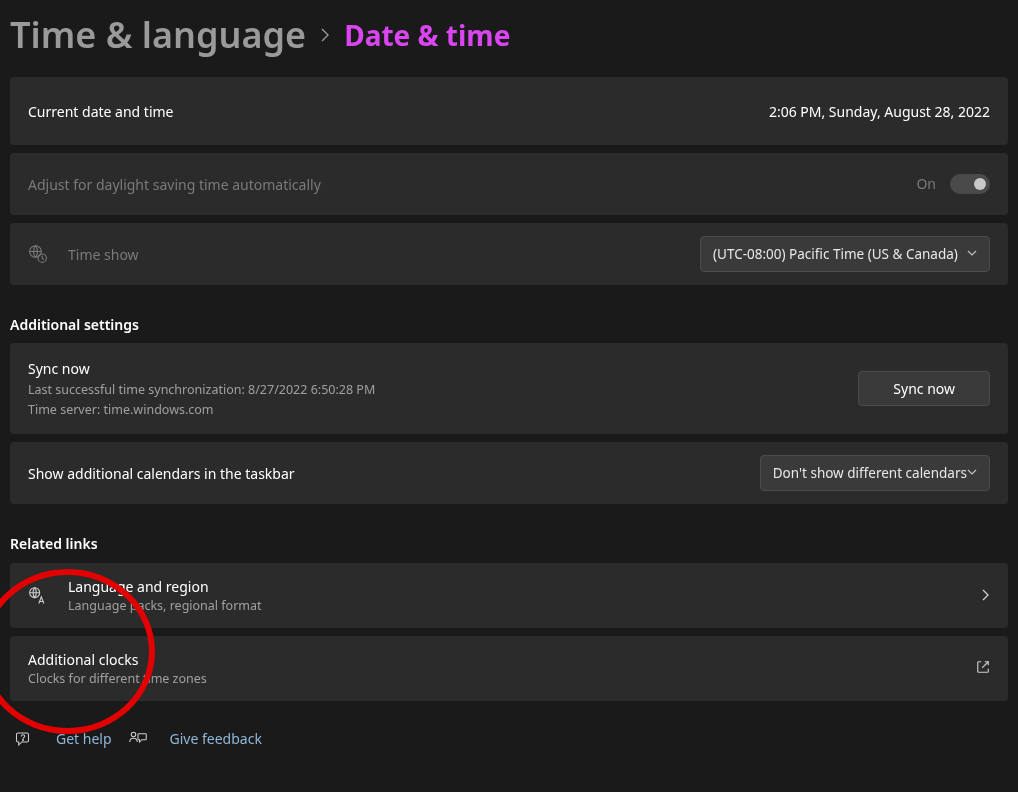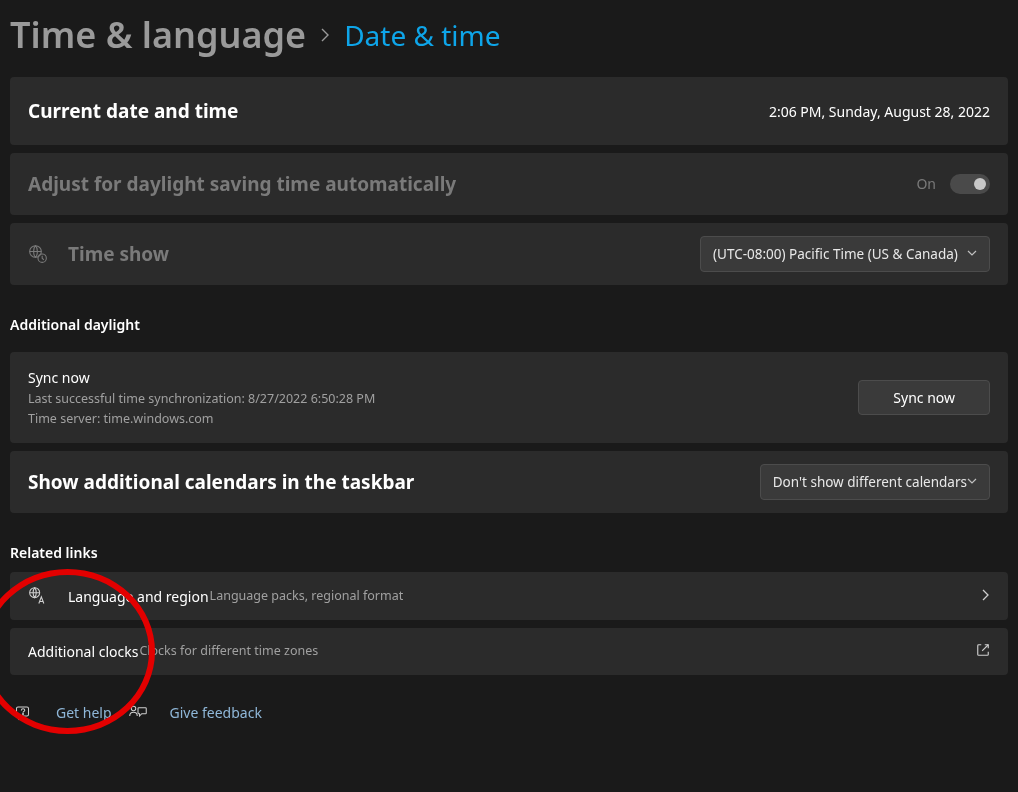--- a/index.html
+++ b/index.html
@@ -22,22 +22,22 @@
     font-size: 36px;
     font-weight: 600;
     color: #9a9a9a;
   }
   .breadcrumb .chevron {
     color: #9a9a9a;
     font-size: 18px;
   }
   .breadcrumb .crumb-current {
     font-size: 28px;
-    font-weight: 400;
-    color: #0ea5e9;
+    font-weight: 700;
+    color: #d946ef;
     text-align: right;
   }
   .content { padding: 0 10px; }
   .card {
     background: #2b2b2b;
     border-radius: 4px;
     margin-top: 8px;
     padding: 0 18px;
     display: flex;
     align-items: center;
@@ -49,21 +49,21 @@
   .card .left {
     display: flex;
     align-items: center;
     gap: 20px;
   }
   .card .label-block {
     display: flex;
     flex-direction: column;
     gap: 2px;
   }
-  .card .primary { font-size: 19px; color: #ffffff; font-weight: bold; }
+  .card .primary { font-size: 14px; color: #ffffff; }
   .disabled .primary, .disabled .secondary, .disabled .status-text, .disabled .icon-slot { color: #7a7a7a; }
   .value-text { font-size: 14px; color: #ffffff; }
   .right-group { display: flex; align-items: flex-start; gap: 14px; }
   .status-text { font-size: 14px; color: #c0c0c0; }
 
   .toggle {
     width: 40px; height: 20px;
     background: #4a4a4a;
     border-radius: 999px;
     position: relative;
@@ -104,21 +104,21 @@
     font-size: 14px;
     font-weight: 600;
     margin-top: 30px;
     margin-left: 0;
     color: #ffffff;
   }
 
   .sync-card {
     background: #2b2b2b;
     border-radius: 4px;
-    margin-top: 18px;
+    margin-top: 9px;
     padding: 16px 18px;
     display: flex;
     align-items: center;
     justify-content: space-between;
   }
   .sync-info { display: flex; flex-direction: column; gap: 3px; }
   .sync-info .primary { font-size: 14px; color: #ffffff; }
   .sync-info .secondary { font-size: 12.5px; color: #a0a0a0; }
 
   .icon-slot { width: 20px; display: flex; justify-content: center; color: #cfcfcf; flex-shrink: 0; }
@@ -127,21 +127,21 @@
     background: #2b2b2b;
     border-radius: 4px;
     margin-top: 10px;
     padding: 14px 18px;
     display: flex;
     align-items: center;
     justify-content: space-between;
     cursor: pointer;
   }
   .link-card .left { display: flex; align-items: center; gap: 20px; }
-  .link-card .label-block { display: flex; flex-direction: row; gap: 1px; }
+  .link-card .label-block { display: flex; flex-direction: column; gap: 1px; }
   .link-card .primary { font-size: 14px; color: #ffffff; }
   .link-card .secondary { font-size: 12.5px; color: #a0a0a0; }
   .link-card .trail-icon { color: #cfcfcf; font-size: 13px; }
 
   .footer-links { margin-top: 28px; display:flex; gap:12px; }
   .footer-link {
     display: flex;
     align-items: center;
     gap: 22px;
     color: #8fb7d8;
@@ -214,21 +214,21 @@
     <div class="dropdown" style="min-width:290px">
       <span>(UTC-08:00) Pacific Time (US &amp; Canada)</span>
       <span class="chev">
         <svg width="10" height="8" viewBox="0 0 10 8">
             <path d="M1 1 L5 5 L9 1" stroke="currentColor" stroke-width="1.2" fill="none"></path>
           </svg>
       </span>
     </div>
   </div>
 
-  <div class="section-heading">Additional daylight</div>
+  <div class="section-heading">Additional settings</div>
 
   <div class="sync-card">
     <div class="sync-info">
       <span class="primary">Sync now</span>
       <span class="secondary">Last successful time synchronization: 8/27/2022 6:50:28 PM</span>
       <span class="secondary">Time server: time.windows.com</span>
     </div>
     <div class="btn">Sync now</div>
   </div>
 

